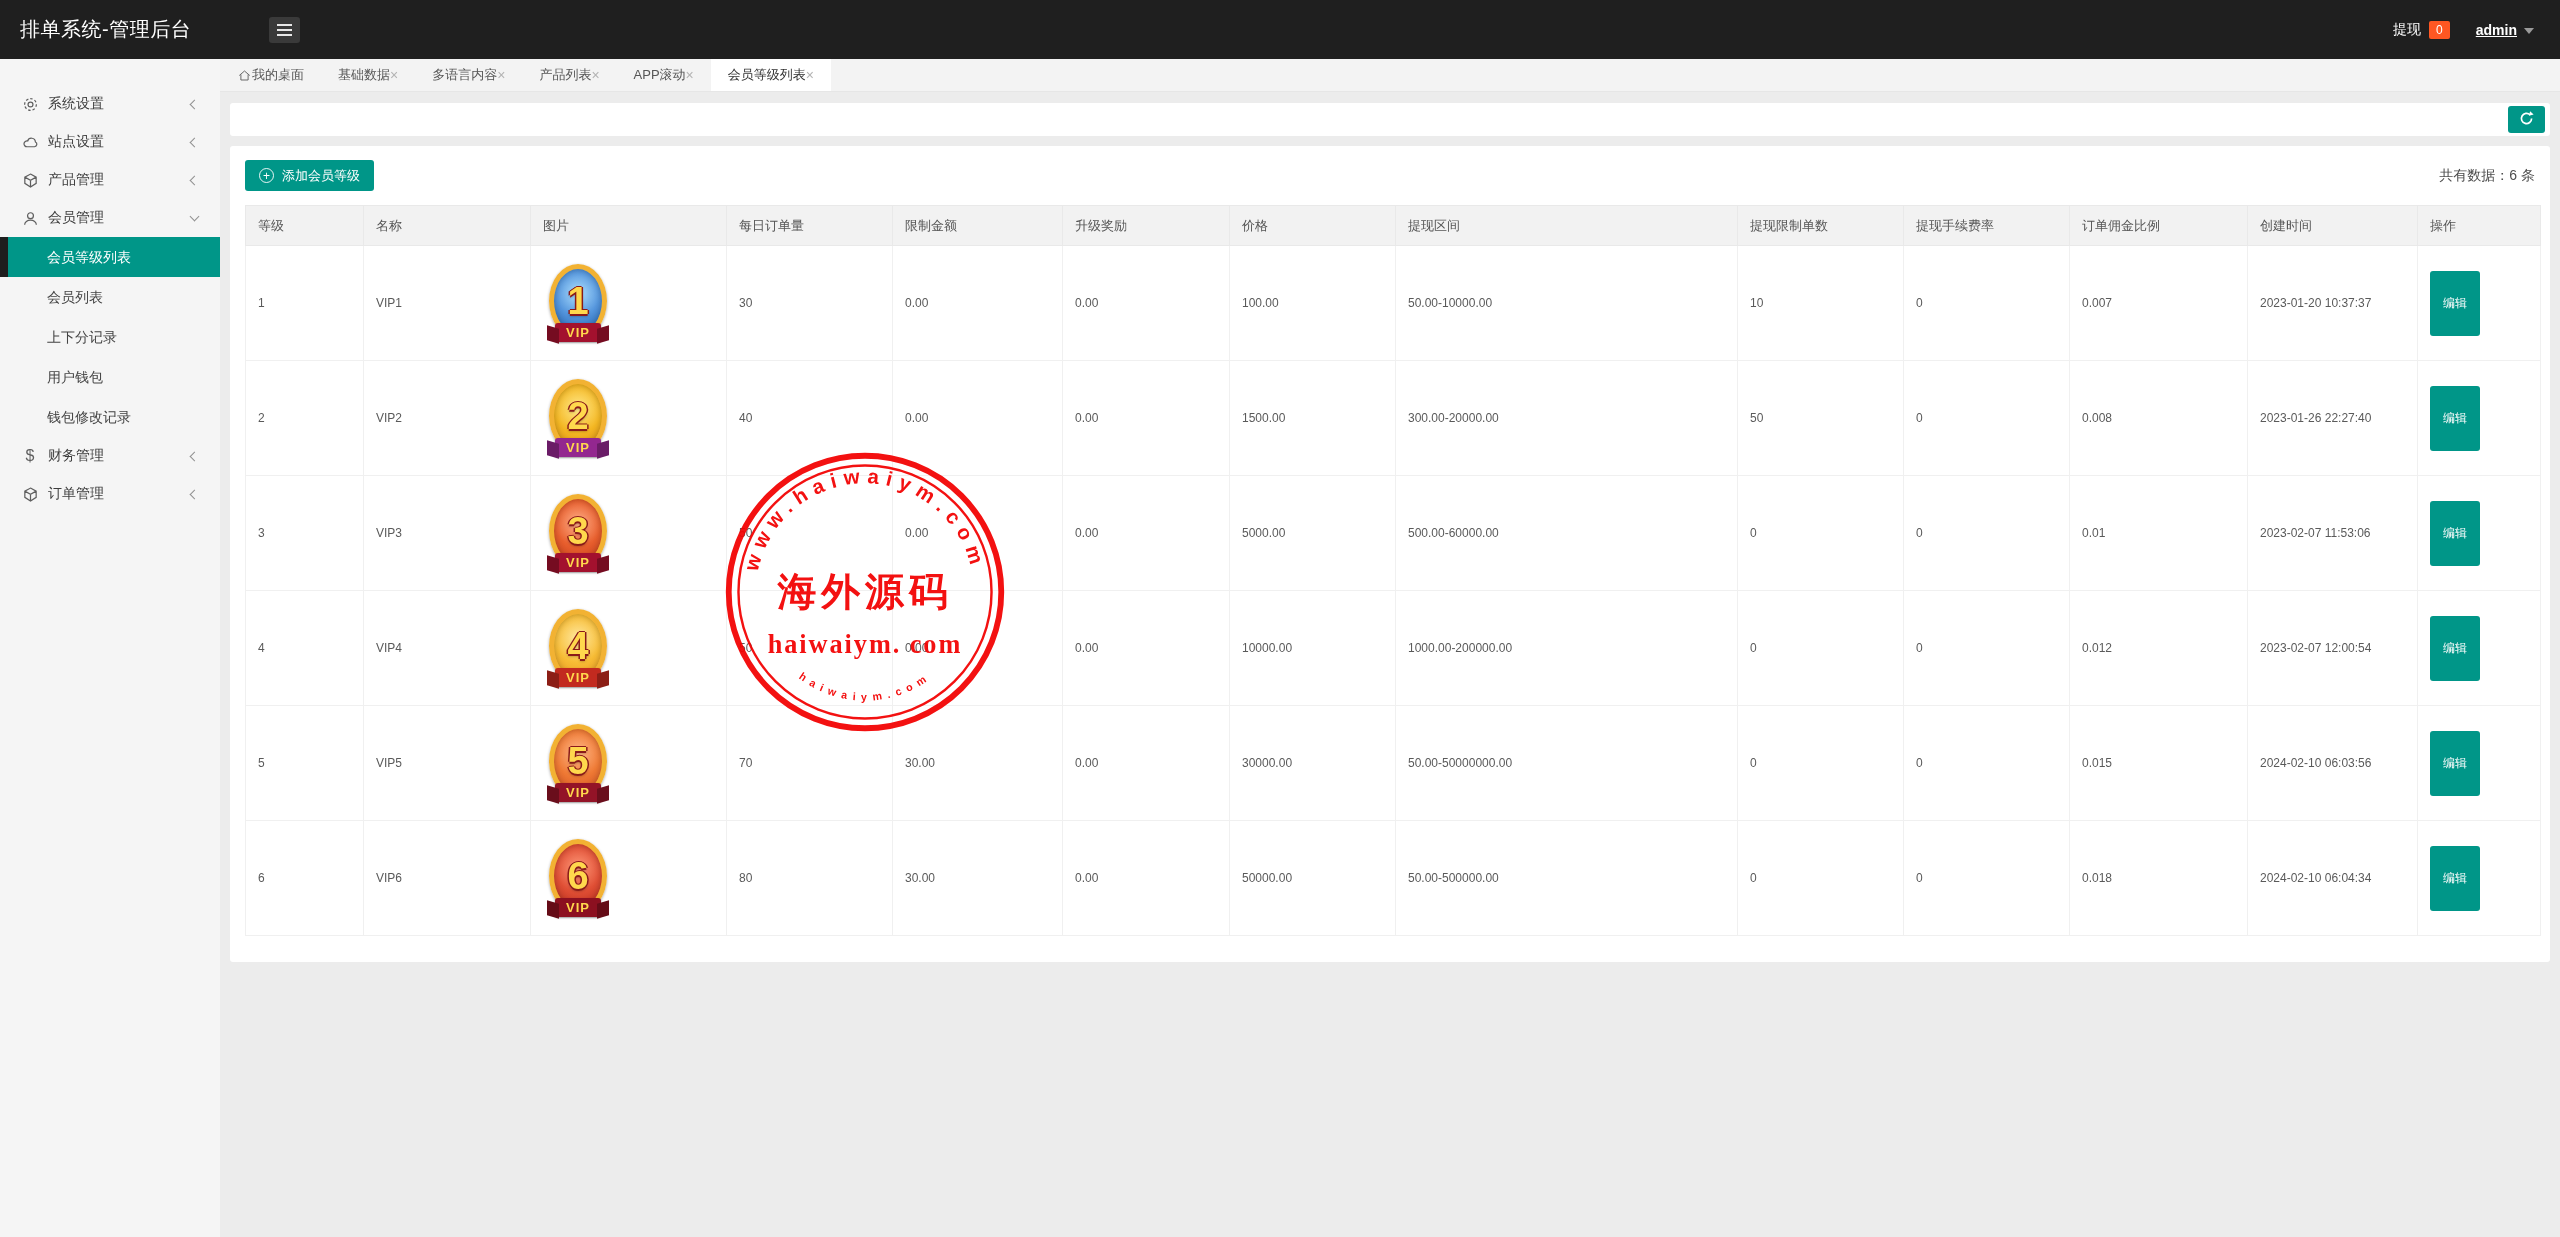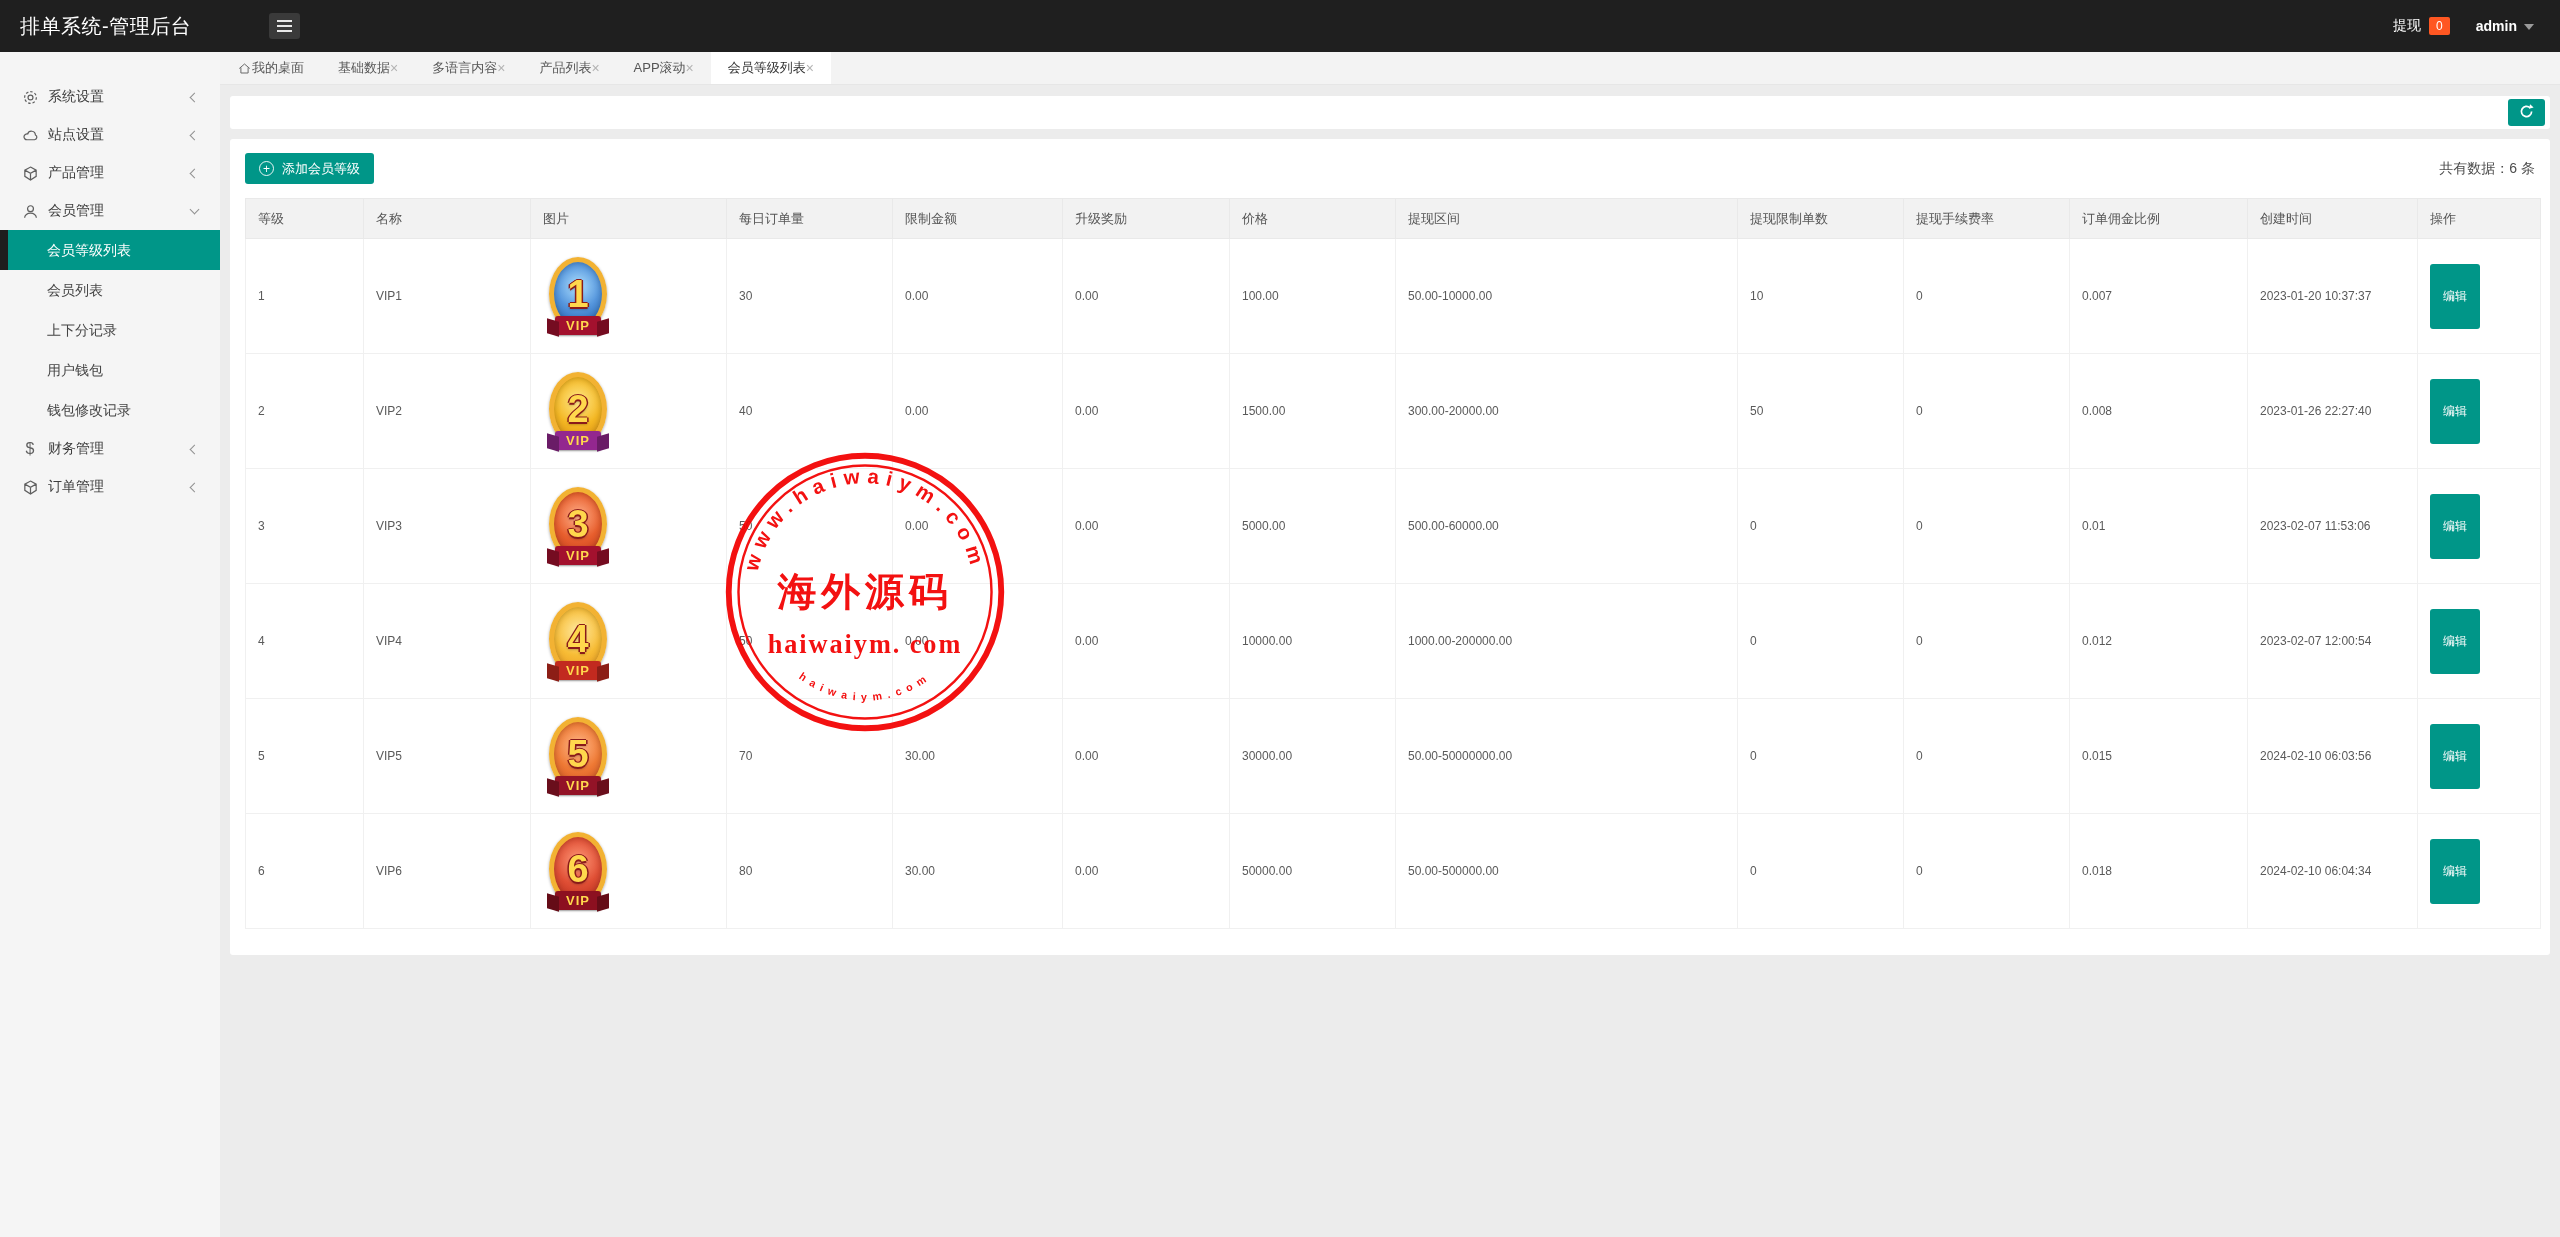--- a/index.html
+++ b/index.html
@@ -3,30 +3,30 @@
 <meta charset="utf-8">
 <style>
   * { box-sizing: border-box; margin: 0; padding: 0; }
   html,body { width:2560px; height:1237px; }
   body {
     font-family: "Liberation Sans", sans-serif;
     background:#ececec; overflow:hidden; position:relative;
     -webkit-font-smoothing: antialiased;
   }
   
-  .topbar { height:52px; background:#1f1f1f; display:flex; align-items:center; color:#fff;gap:45px; }
+  .topbar { height:59px; background:#1f1f1f; display:flex; align-items:center; color:#fff;gap:45px; }
   .logo { width:212px; font-size:20px; padding-left:20px; letter-spacing:0.5px; white-space:nowrap; }
   .hamburger { width:31px; height:26px; background:#3a3a3a; border-radius:3px; margin-left:12px;
     display:flex; flex-direction:column; justify-content:center; align-items:center; gap:3px; cursor:pointer; }
   .hamburger i { display:block; width:15px; height:2px; background:#e8e8e8; }
   .topbar-right { margin-left:auto; display:flex; align-items:center; padding-right:26px; gap:26px; }
   .withdraw { display:flex; align-items:center; font-size:14px; cursor:pointer; }
   .withdraw-badge { background:#ff5722; color:#fff; font-size:12px; line-height:18px; padding:0 7px;
     border-radius:2px; margin-left:8px; }
-  .admin { display:flex; align-items:center; gap:7px; font-size:14px; font-weight:bold; cursor:pointer; }
+  .admin { display:flex; align-items:center; gap:7px; font-size:14px; font-weight:bold; cursor:pointer;text-decoration:underline; }
   .caret-down { width:0; height:0; border-left:5px solid transparent; border-right:5px solid transparent;
     border-top:6px solid #9a9a9a; margin-top:2px; }
   
   .layout { display:flex; height:1193px; }
   .sidebar { width:220px; background:#f5f5f5; padding-top:26px; flex:none; }
   .side-item { height:38px; display:flex; align-items:center; padding:0 22px 0 21px; font-size:14px;
     color:#3d3d3d; cursor:pointer; }
   .side-item .s-icon { width:18px; height:18px; margin-right:9px; color:#5f5f5f; flex:none;
     display:flex; align-items:center; justify-content:center; }
   .side-item .s-icon svg { stroke:#5f5f5f; fill:none; stroke-width:1.3; }

